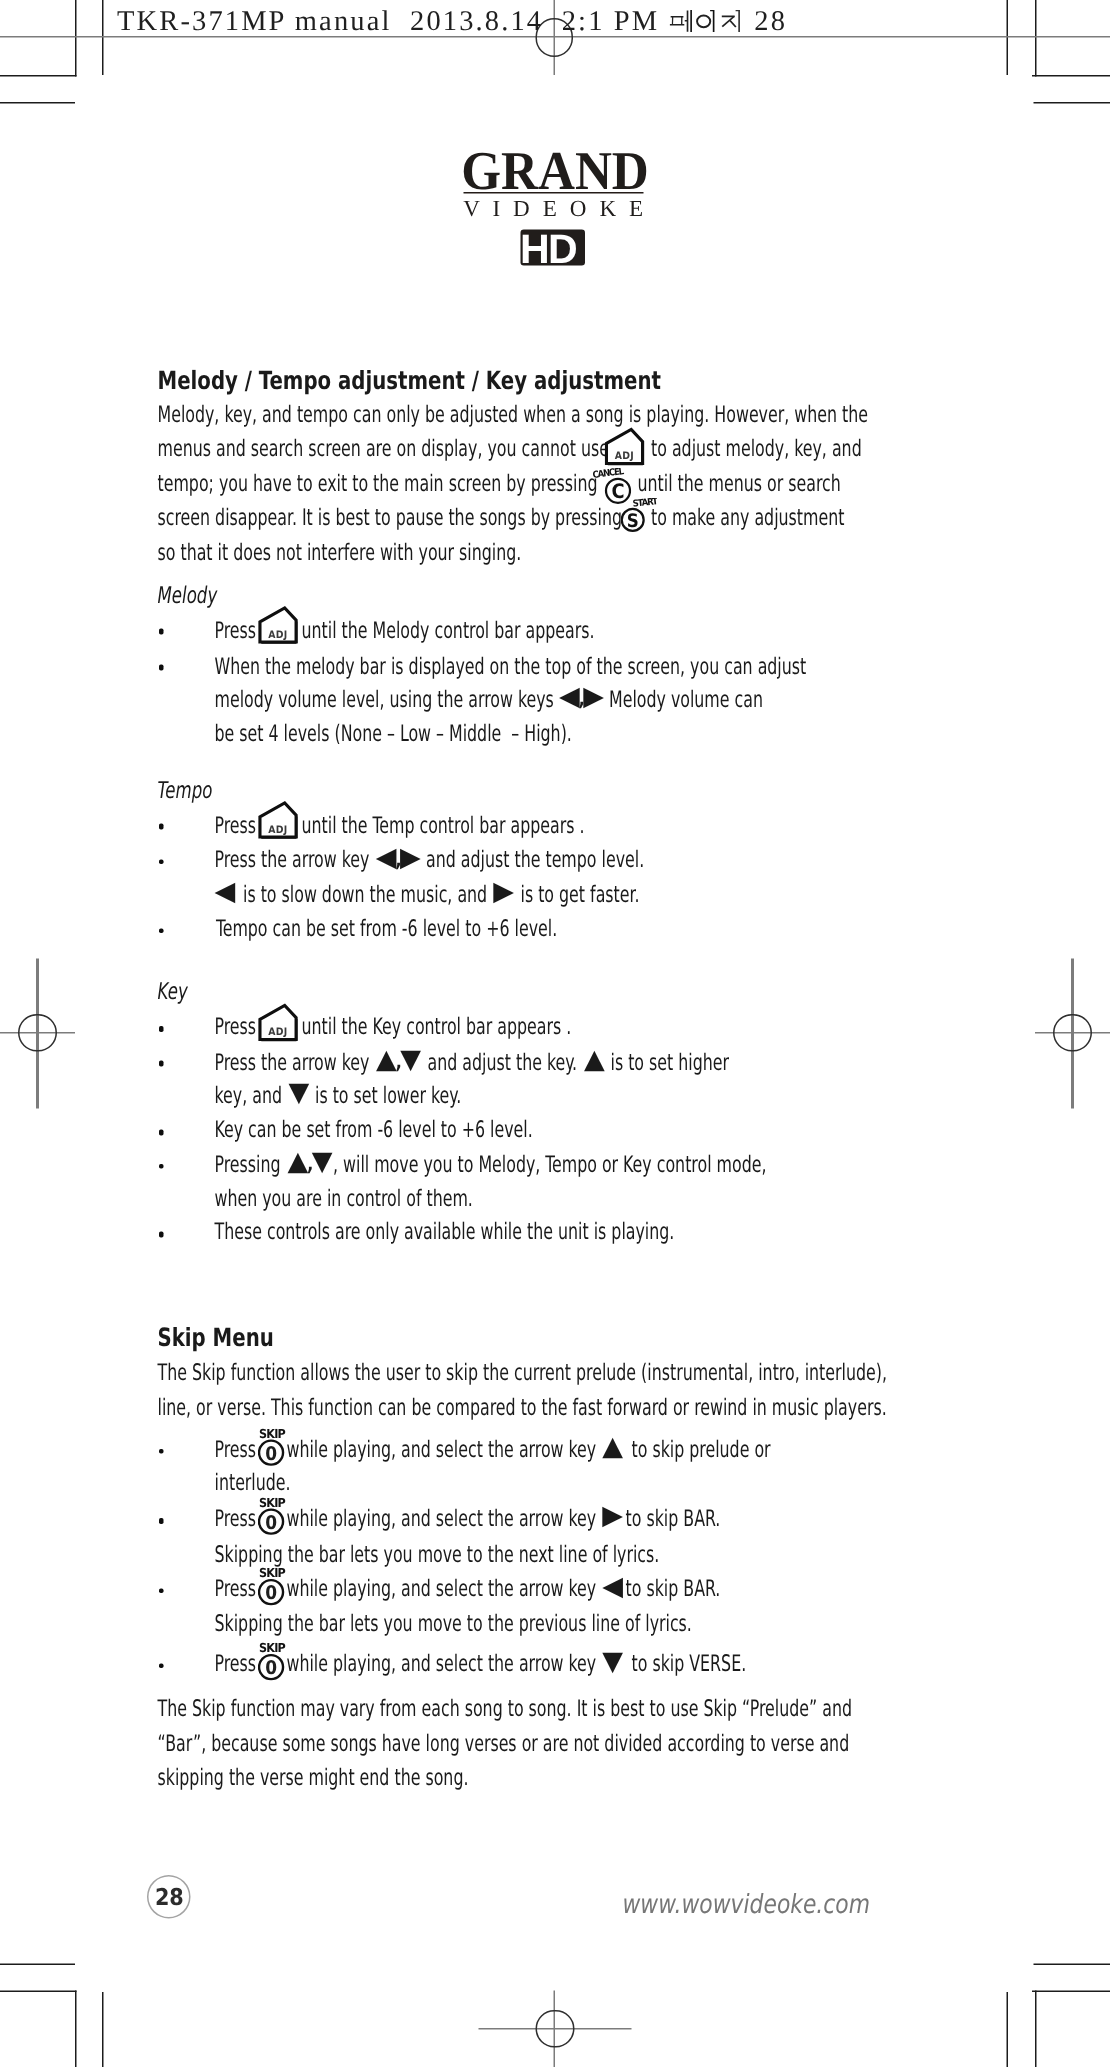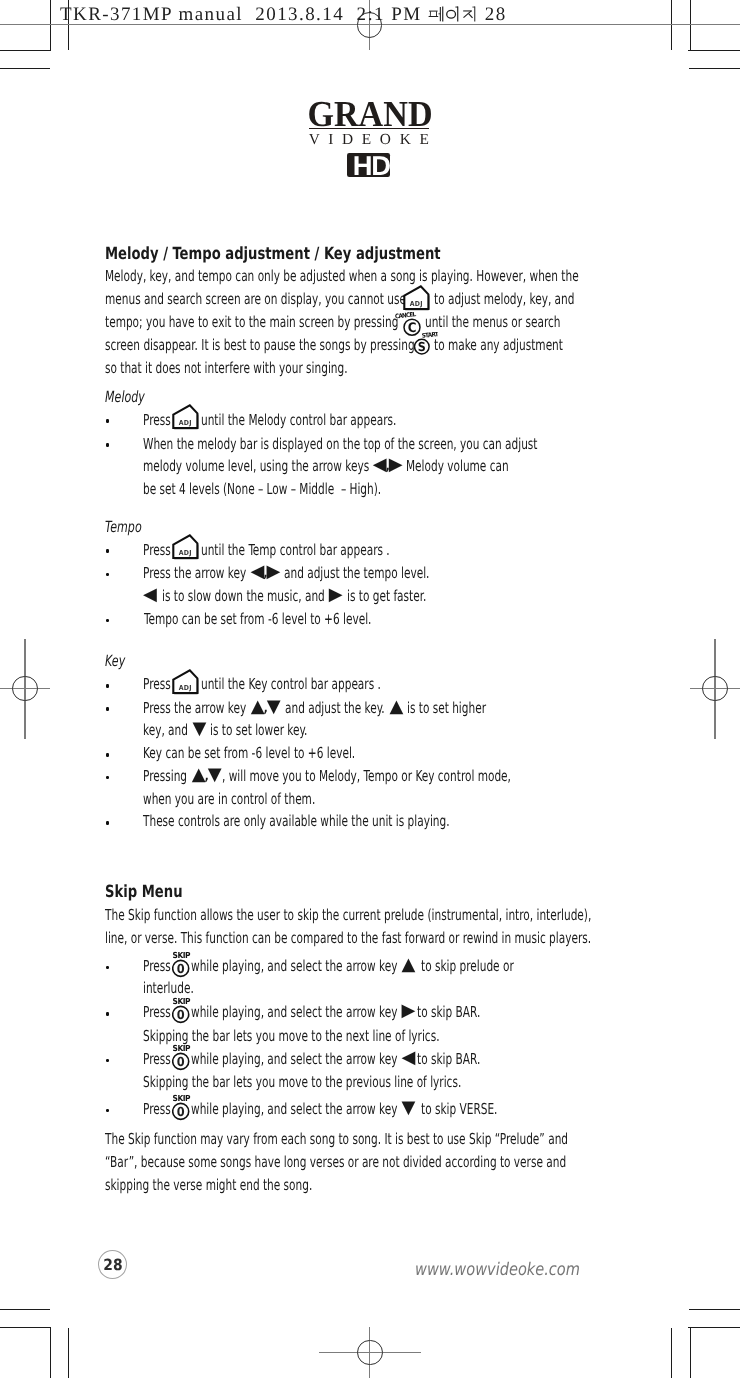--- a/index.html
+++ b/index.html
@@ -1,32 +1,32 @@
 <!DOCTYPE html>
 <html><head>
 <meta charset="utf-8">
 <style>
   html,body{margin:0;padding:0;background:#ffffff;}
   body{width:740px;height:1378px;position:relative;overflow:hidden;
        font-family:"DejaVu Sans Condensed","DejaVu Sans",sans-serif;color:#1a1a1a;
        -webkit-font-smoothing:antialiased;text-rendering:geometricPrecision;}
   .mark{position:absolute;background:#1c1c1c;}
-  .hdr{position:absolute;top:4px;left:60px;font-family:"Liberation Serif",serif;font-size:19px;
+  .hdr{position:absolute;top:4px;left:78px;font-family:"Liberation Serif",serif;font-size:19px;
        letter-spacing:1.42px;color:#1f1f1f;white-space:pre;filter:grayscale(1);}
   .krg{vertical-align:-4.2px;}
   .brand{position:absolute;left:0;width:740px;text-align:center;top:95.5px;
          font-family:"Liberation Serif",serif;font-weight:bold;font-size:36.5px;
          letter-spacing:0px;color:#241c19;line-height:36px;filter:grayscale(0.55);
          transform:scaleX(0.935);transform-origin:center top;}
   .brand-rule{position:absolute;left:308.6px;top:128.2px;width:120.2px;height:1.1px;background:#241c19;}
   .sub{position:absolute;left:0;width:740px;text-align:center;top:131.6px;
        font-family:"Liberation Serif",serif;font-size:15.4px;letter-spacing:2.4px;
        color:#241c19;line-height:15px;filter:grayscale(0.55);}
   .badge{position:absolute;left:346.7px;top:152.8px;width:43.2px;height:24.2px;border-radius:2.2px;
-         background:#241c19;color:#fff;text-align:right;overflow:hidden;
+         background:#241c19;color:#fff;text-align:left;overflow:hidden;
          font-family:"Liberation Sans",sans-serif;font-weight:bold;font-size:27.4px;
          line-height:26.4px;letter-spacing:-1.2px;filter:grayscale(0.5);}
   .ln{position:absolute;white-space:pre;transform-origin:left top;line-height:16px;filter:grayscale(1);}
   .body{font-size:15.2px;transform:scaleX(0.772);}
   .h2{font-size:16.8px;font-weight:bold;transform:scaleX(0.872);}
   .lbl{font-size:15.4px;font-style:italic;transform:scaleX(0.80);}
   .arw{font-family:"DejaVu Sans",sans-serif;font-size:18px;line-height:18px;transform:none;letter-spacing:-1.7px;}
   .bul{position:absolute;width:3.7px;height:3.7px;background:#0d0d0d;left:105.7px;border-radius:1.2px;}
   .ico{display:inline-block;filter:grayscale(1);}
   .pgnum{position:absolute;left:98.3px;top:1249.8px;width:29.2px;height:29.0px;box-sizing:border-box;

